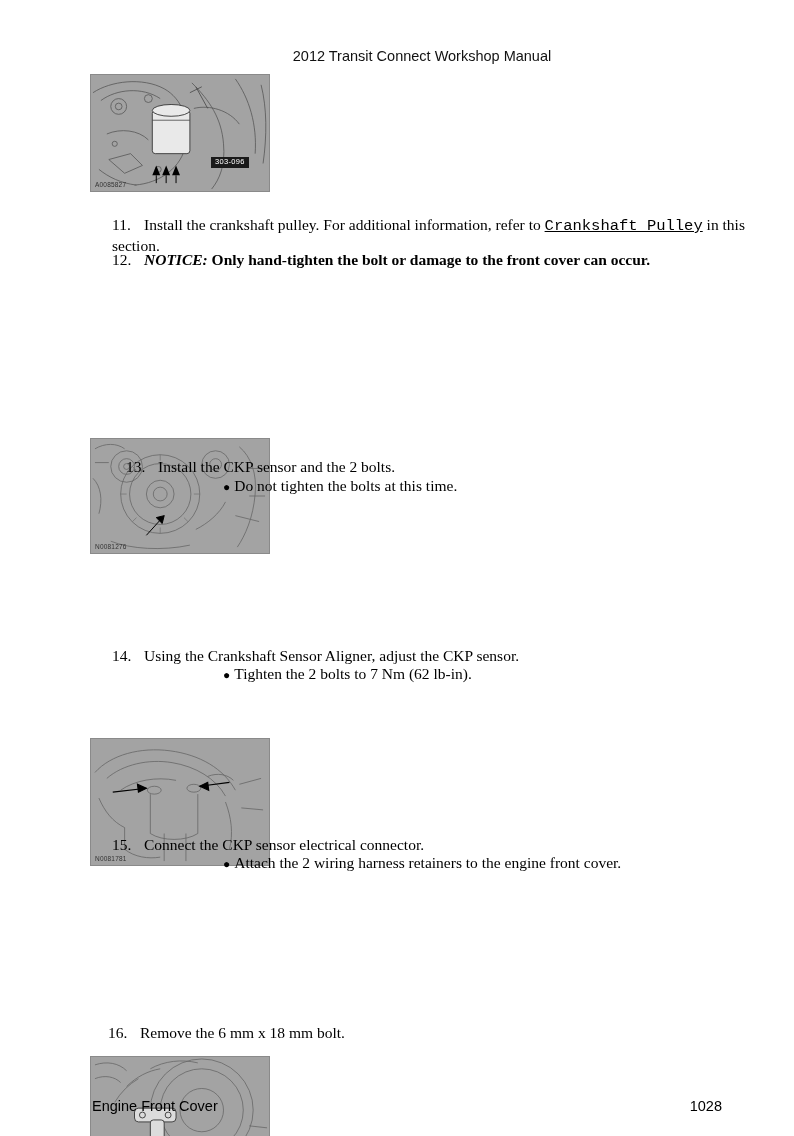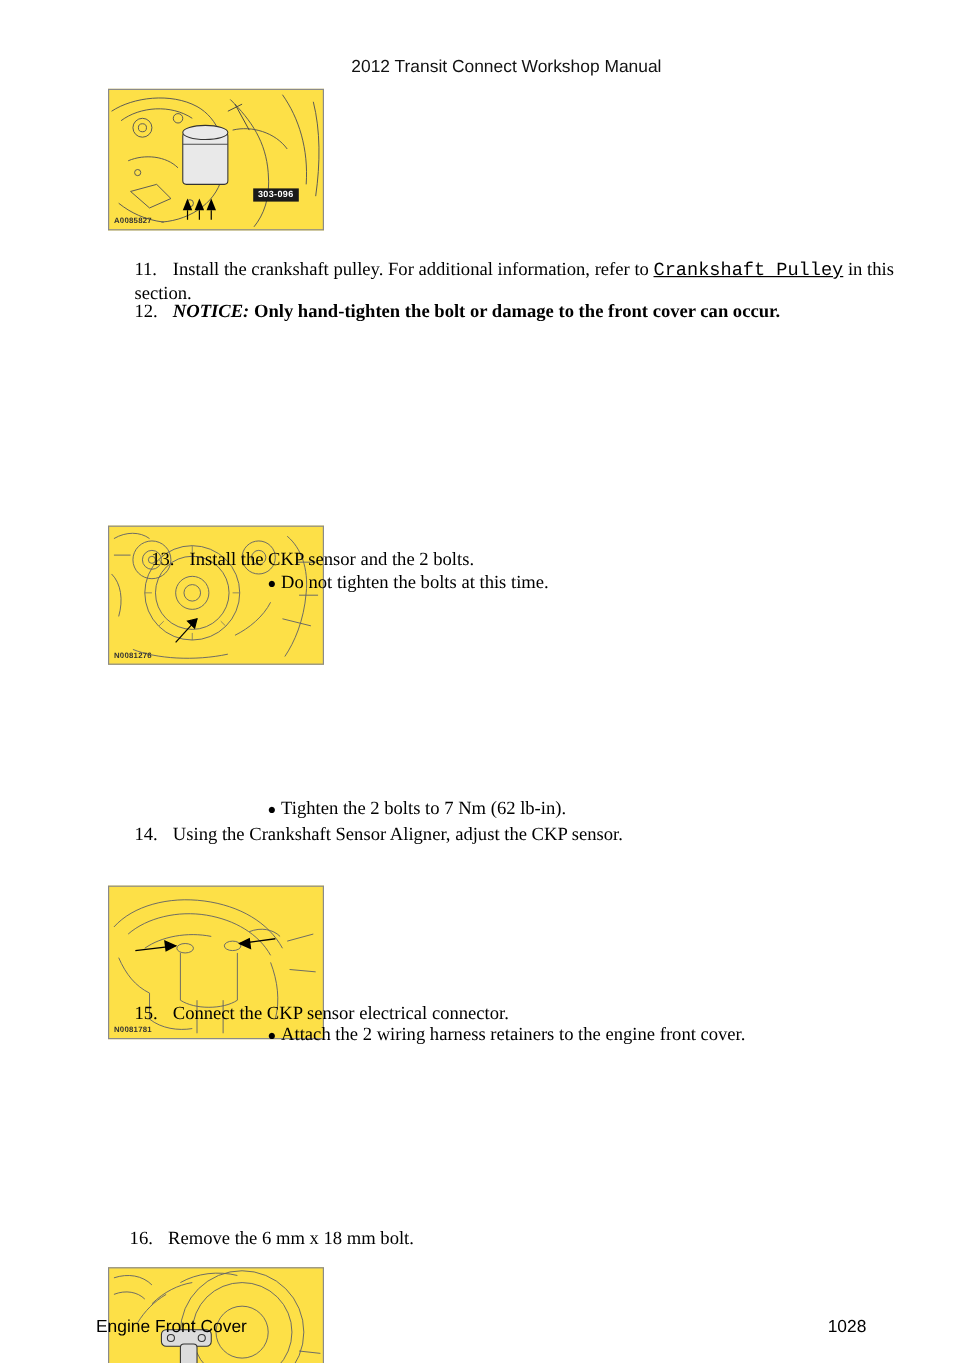--- a/index.html
+++ b/index.html
@@ -28,24 +28,23 @@
     width: 794px;
     text-align: center;
     font-family: "Liberation Sans", sans-serif;
     font-size: 14.5px;
     color: #111;
     margin-left: 25px;
   }
   .figure {
     box-sizing: border-box;
     border: 1px solid #8a8a8a;
-    background: #fde047;
+    background: #a3a3a3;
     position: relative;
     overflow: hidden;
-    font-weight: bold;
   }
   .fig-caption {
     position: absolute;
     left: 4px;
     bottom: 3px;
     font-family: "Liberation Sans", sans-serif;
     font-size: 6.5px;
     color: #333;
     letter-spacing: .2px;
   }
@@ -100,21 +99,21 @@
   .footer {
     position: absolute;
     bottom: 38px;
     left: 0;
     width: 794px;
     font-family: "Liberation Sans", sans-serif;
     font-size: 14.5px;
   }
   .footer-left {
     position: absolute;
-    left: 80px;
+    left: 92px;
     top: 0;
   }
   .footer-right {
     position: absolute;
     right: 72px;
     top: 0;
   }
   
   .art {
     position: absolute;
@@ -260,21 +259,21 @@
           <path d="M22 54 L 56 50"></path>
           <polygon points="56,50 47,46 48,54"></polygon>
           <path d="M140 44 L 110 48"></path>
           <polygon points="110,48 119,52 118,44"></polygon>
         </g>
       </svg>
     </div>
     <div class="fig-caption">N0081781</div>
   </div>
 
-  <div class="step" style="position:absolute; left:112px; top:646px; width:640px;margin-top:40px;">
+  <div class="step" style="position:absolute; left:112px; top:646px; width:640px;">
     <span class="step-num">14.</span><span class="step-text">Using the Crankshaft Sensor Aligner, adjust the CKP sensor.</span>
   </div>
   <div class="bullet-line" style="position:absolute; left:175px; top:664px; width:580px;">
     <span class="bullet-dot">●</span><span>Tighten the 2 bolts to 7 Nm (62 lb-in).</span>
   </div>
 
   <div class="figure" style="left:90px; top:694px; width:180px; height:122px;">
     <div class="art">
       <svg viewBox="0 0 180 122" preserveAspectRatio="none">
         <g stroke="#666" fill="none" stroke-width="0.8">

